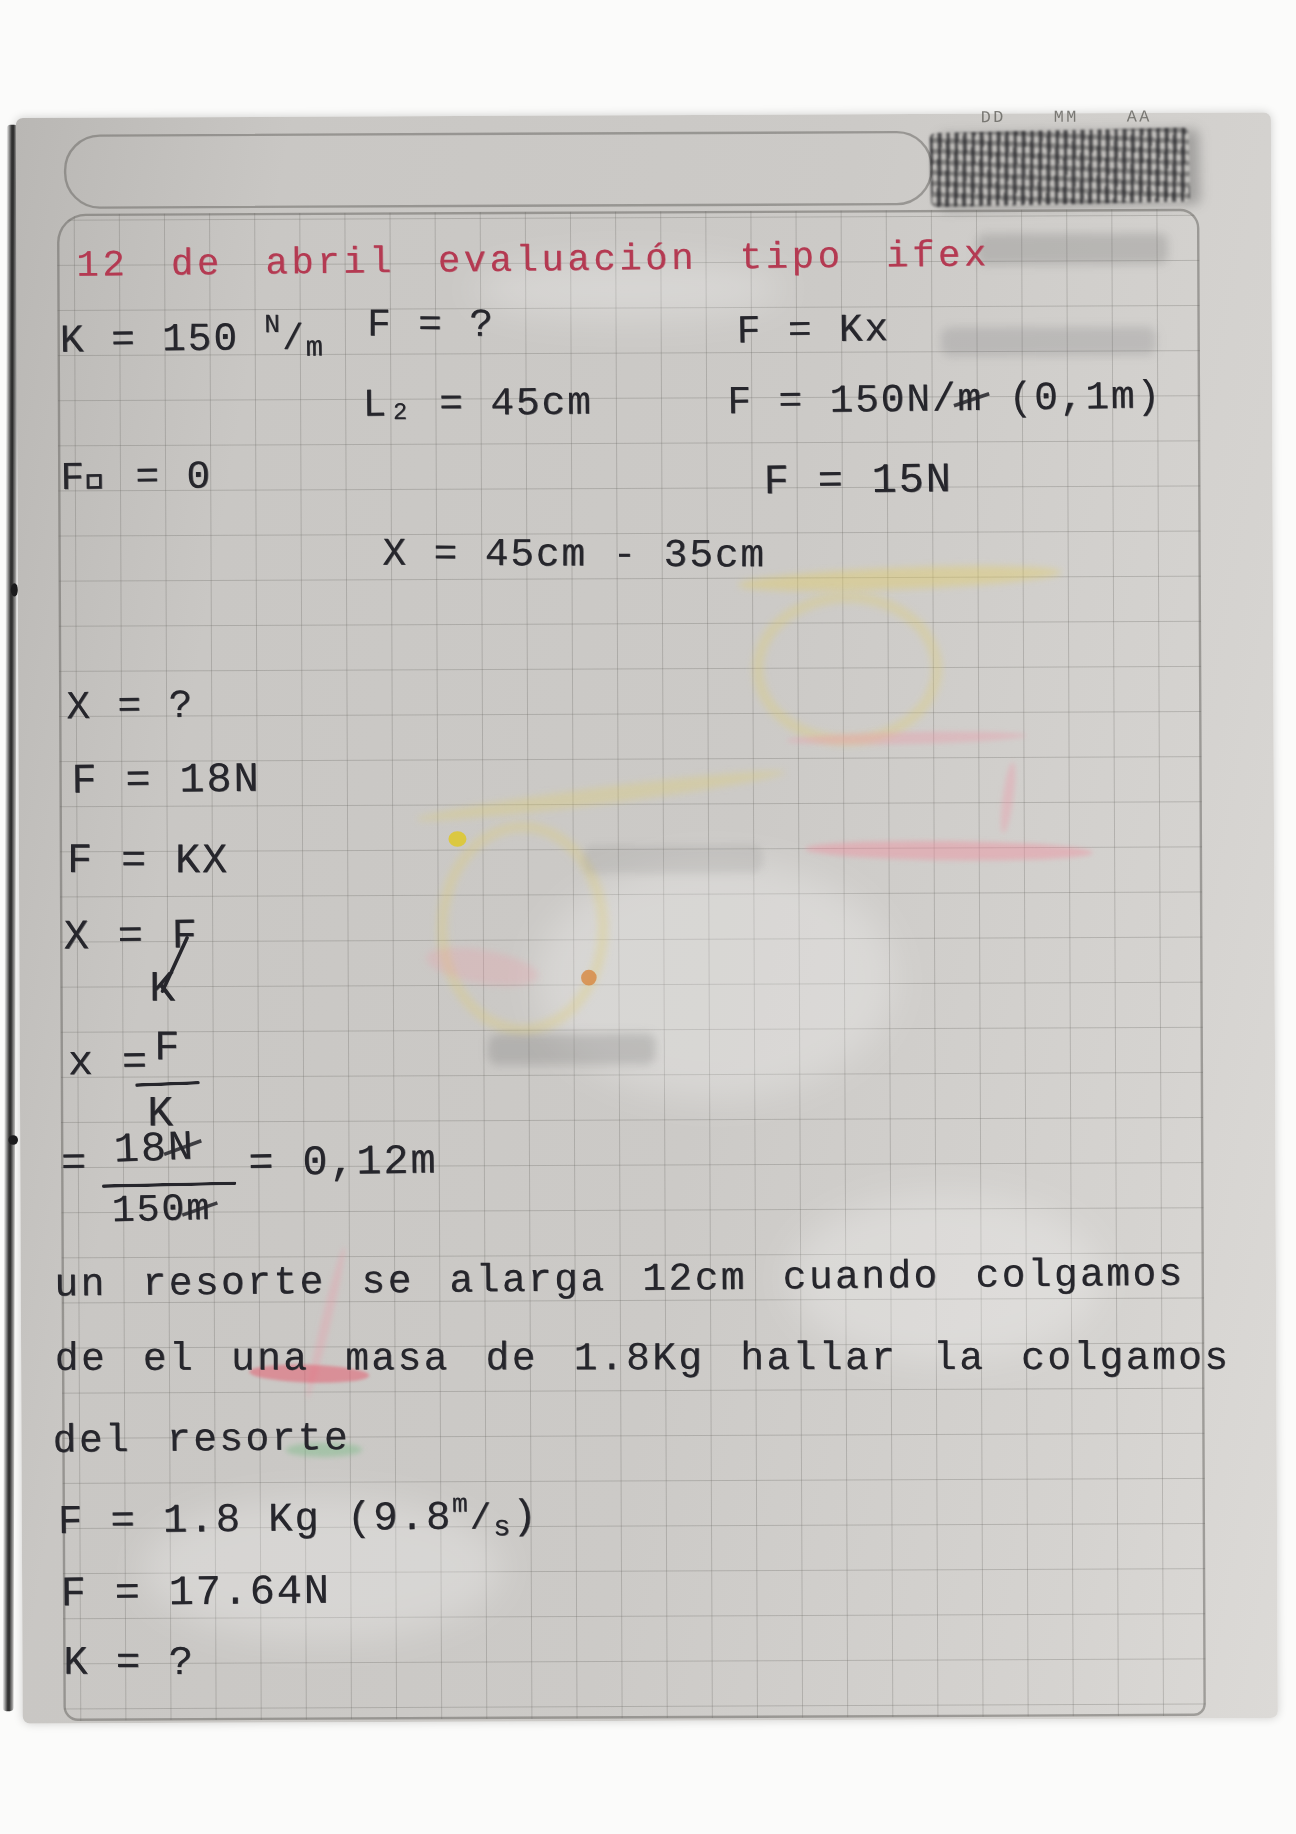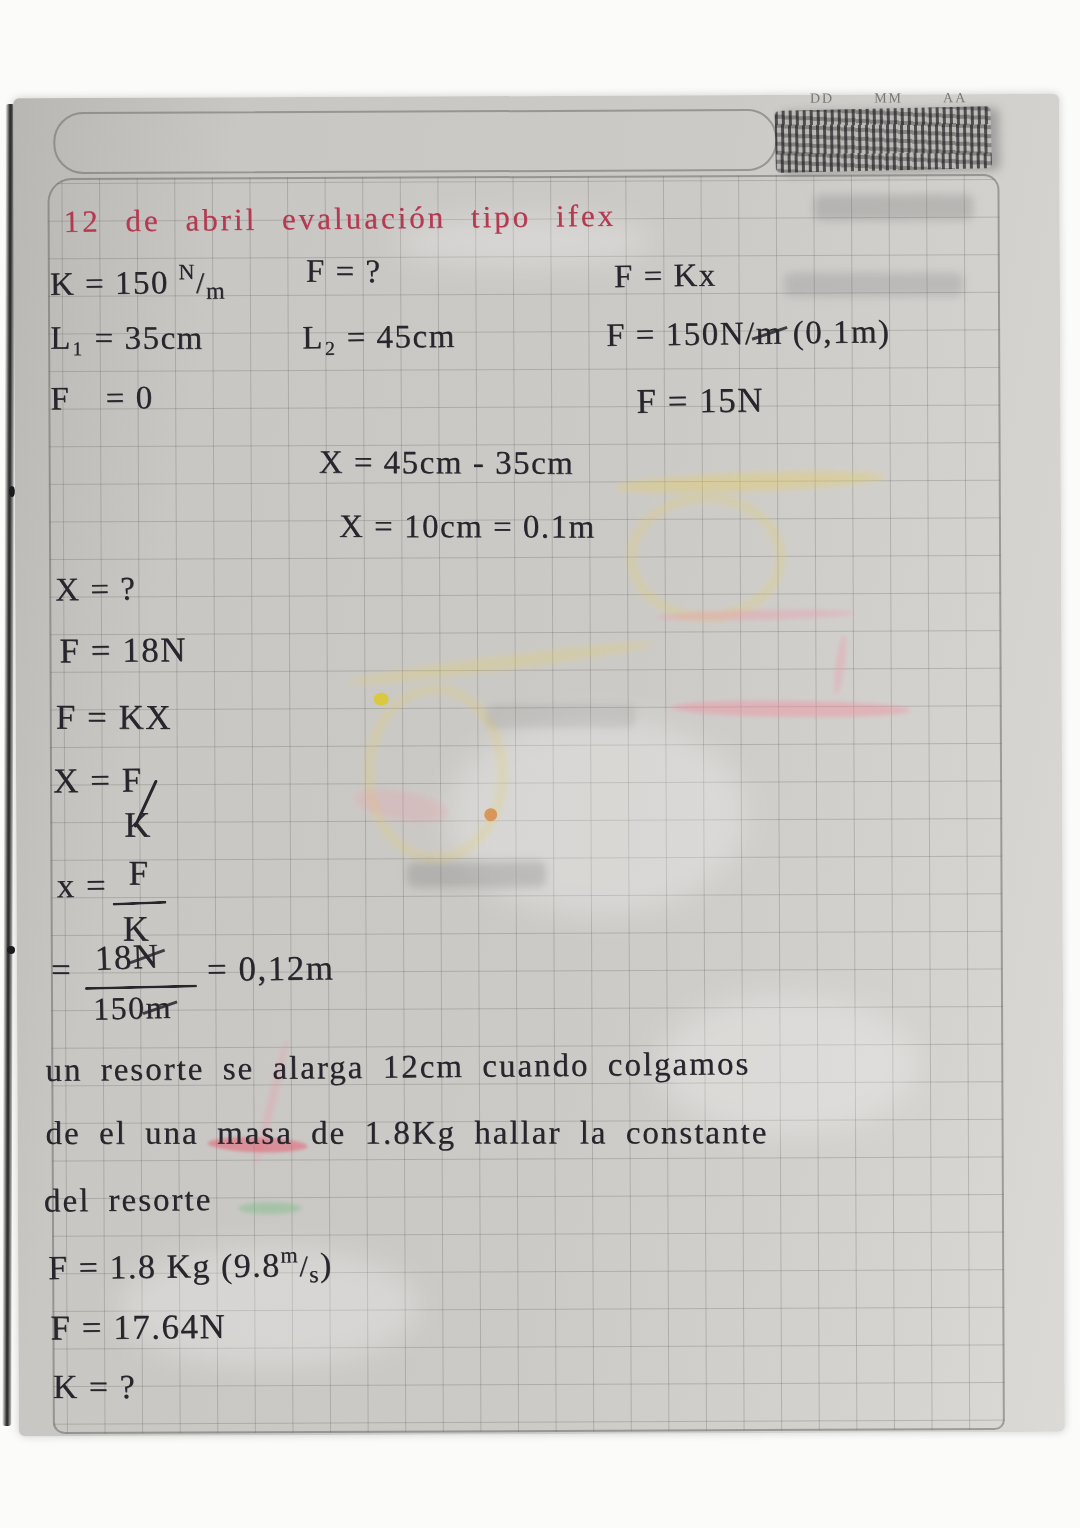--- a/index.html
+++ b/index.html
@@ -1,17 +1,17 @@
 <!DOCTYPE html>
 <html><head>
 <meta charset="utf-8">
 <style>
   html,body{margin:0;padding:0;background:#ffffff;}
   #stage{position:relative;width:1080px;height:1528px;overflow:hidden;
-         background:#fbfbfa;font-family:Liberation Serif, serif;}
+         background:#fbfbfa;font-family:Liberation Mono, monospace;}
   
   .page{position:absolute;left:16px;top:96px;width:1046px;height:1338px;
         background:linear-gradient(100deg,#b9b7b4 0%,#c9c7c4 18%,#cccac7 55%,#d5d3d0 85%,#dcdad7 100%);
         border-radius:6px;transform:rotate(-0.25deg);box-shadow:0 0 8px rgba(0,0,0,.18);}
   .torn-edge{position:absolute;left:4px;top:104px;width:9px;height:1322px;
         background:linear-gradient(to right,rgba(25,25,25,.05),rgba(20,20,20,.85) 45%,rgba(25,25,25,.9) 60%,rgba(100,98,95,.35));
         transform:rotate(.15deg);border-radius:3px;}
   .edge-dot{position:absolute;background:#1c1c1e;border-radius:50%;}
   
   .title-box{position:absolute;left:40px;top:14px;width:720px;height:58px;
@@ -89,31 +89,29 @@
 
     <div class="t red" style="left:50px;top:104px;font-size:31px;letter-spacing:3px;word-spacing:14px;transform:rotate(-0.4deg);">12 de abril evaluación tipo ifex</div>
 
     <div class="t ink" style="left:36px;top:162px;transform:rotate(-0.5deg);">
       <span>K = 150</span>
       <span class="sup">N</span><span style="font-size:30px;">/</span><span class="sub">m</span>
     </div>
     <div class="t ink" style="left:292px;top:156px;transform:rotate(.4deg);">F = ?</div>
     <div class="t ink" style="left:600px;top:162px;transform:rotate(-.6deg);">F = Kx</div>
 
-    <div class="t ink" style="left:36px;top:222px;transform:rotate(.3deg);">L₁ = 35cm</div>
     <div class="t ink" style="left:288px;top:222px;transform:rotate(-.3deg);">L₂ = 45cm</div>
     <div class="t ink" style="left:592px;top:220px;transform:rotate(-.5deg);">
       <span>F = 150N/</span><span class="xout">m</span>&nbsp;<span>(0,1m)</span>
     </div>
 
     <div class="t ink" style="left:36px;top:282px;transform:rotate(-.4deg);">F⃗ = 0</div>
     <div class="t ink" style="left:622px;top:286px;font-size:35px;transform:rotate(-.4deg);">F = 15N</div>
 
     <div class="t ink" style="left:304px;top:348px;transform:rotate(.5deg);">X = 45cm - 35cm</div>
-    <div class="t ink" style="left:324px;top:412px;transform:rotate(.4deg);">X = 10cm = 0.1m</div>
 
     <div class="t ink" style="left:40px;top:473px;transform:rotate(-.5deg);">X = ?</div>
     <div class="t ink" style="left:44px;top:533px;font-size:35px;transform:rotate(-.3deg);">F = 18N</div>
     <div class="t ink" style="left:40px;top:600px;font-size:35px;transform:rotate(.3deg);">F = KX</div>
 
     <div class="t ink" style="left:37px;top:663px;font-size:35px;transform:rotate(-.4deg);">X = F</div>
     <div class="fslash" style="left:128px;top:680px;height:52px;transform:rotate(25deg);"></div>
     <div class="t ink" style="left:108px;top:706px;font-size:36px;">K</div>
 
     <div class="t ink" style="left:40px;top:768px;font-size:35px;transform:rotate(-.3deg);">x =</div>
@@ -125,21 +123,21 @@
     <div class="t ink" style="left:78px;top:840px;font-size:35px;transform:rotate(-2deg);">
       <span>18</span><span class="xout">N</span>
     </div>
     <div class="fbar" style="left:68px;top:888px;width:112px;transform:rotate(-1deg);"></div>
     <div class="t ink" style="left:76px;top:892px;font-size:32px;transform:rotate(-1deg);">
       <span>150</span><span class="xout">m</span>
     </div>
     <div class="t ink" style="left:190px;top:852px;font-size:35px;transform:rotate(-.5deg);">= 0,12m</div>
 
     <div class="t ink" style="left:28px;top:952px;letter-spacing:2px;word-spacing:8px;transform:rotate(-.3deg);">un resorte se alarga 12cm cuando colgamos</div>
-    <div class="t ink" style="left:28px;top:1018px;letter-spacing:2px;word-spacing:8px;transform:rotate(.2deg);">de el una masa de 1.8Kg hallar la constante</div>
+    <div class="t ink" style="left:28px;top:1018px;letter-spacing:2px;word-spacing:8px;transform:rotate(.2deg);">de el una masa de 1.8Kg hallar la colgamos</div>
     <div class="t ink" style="left:26px;top:1084px;letter-spacing:2px;word-spacing:8px;transform:rotate(-.3deg);">del resorte</div>
 
     <div class="t ink" style="left:30px;top:1146px;font-size:34px;transform:rotate(-.4deg);">
       <span>F = 1.8 Kg (9.8</span><span class="sup">m</span><span style="font-size:30px;">/</span><span class="sub">s</span><span>)</span>
     </div>
     <div class="t ink" style="left:32px;top:1210px;font-size:35px;transform:rotate(-.3deg);">F = 17.64N</div>
     <div class="t ink" style="left:34px;top:1270px;font-size:34px;transform:rotate(.3deg);">K = ?</div>
 
   </div>
 </div>

